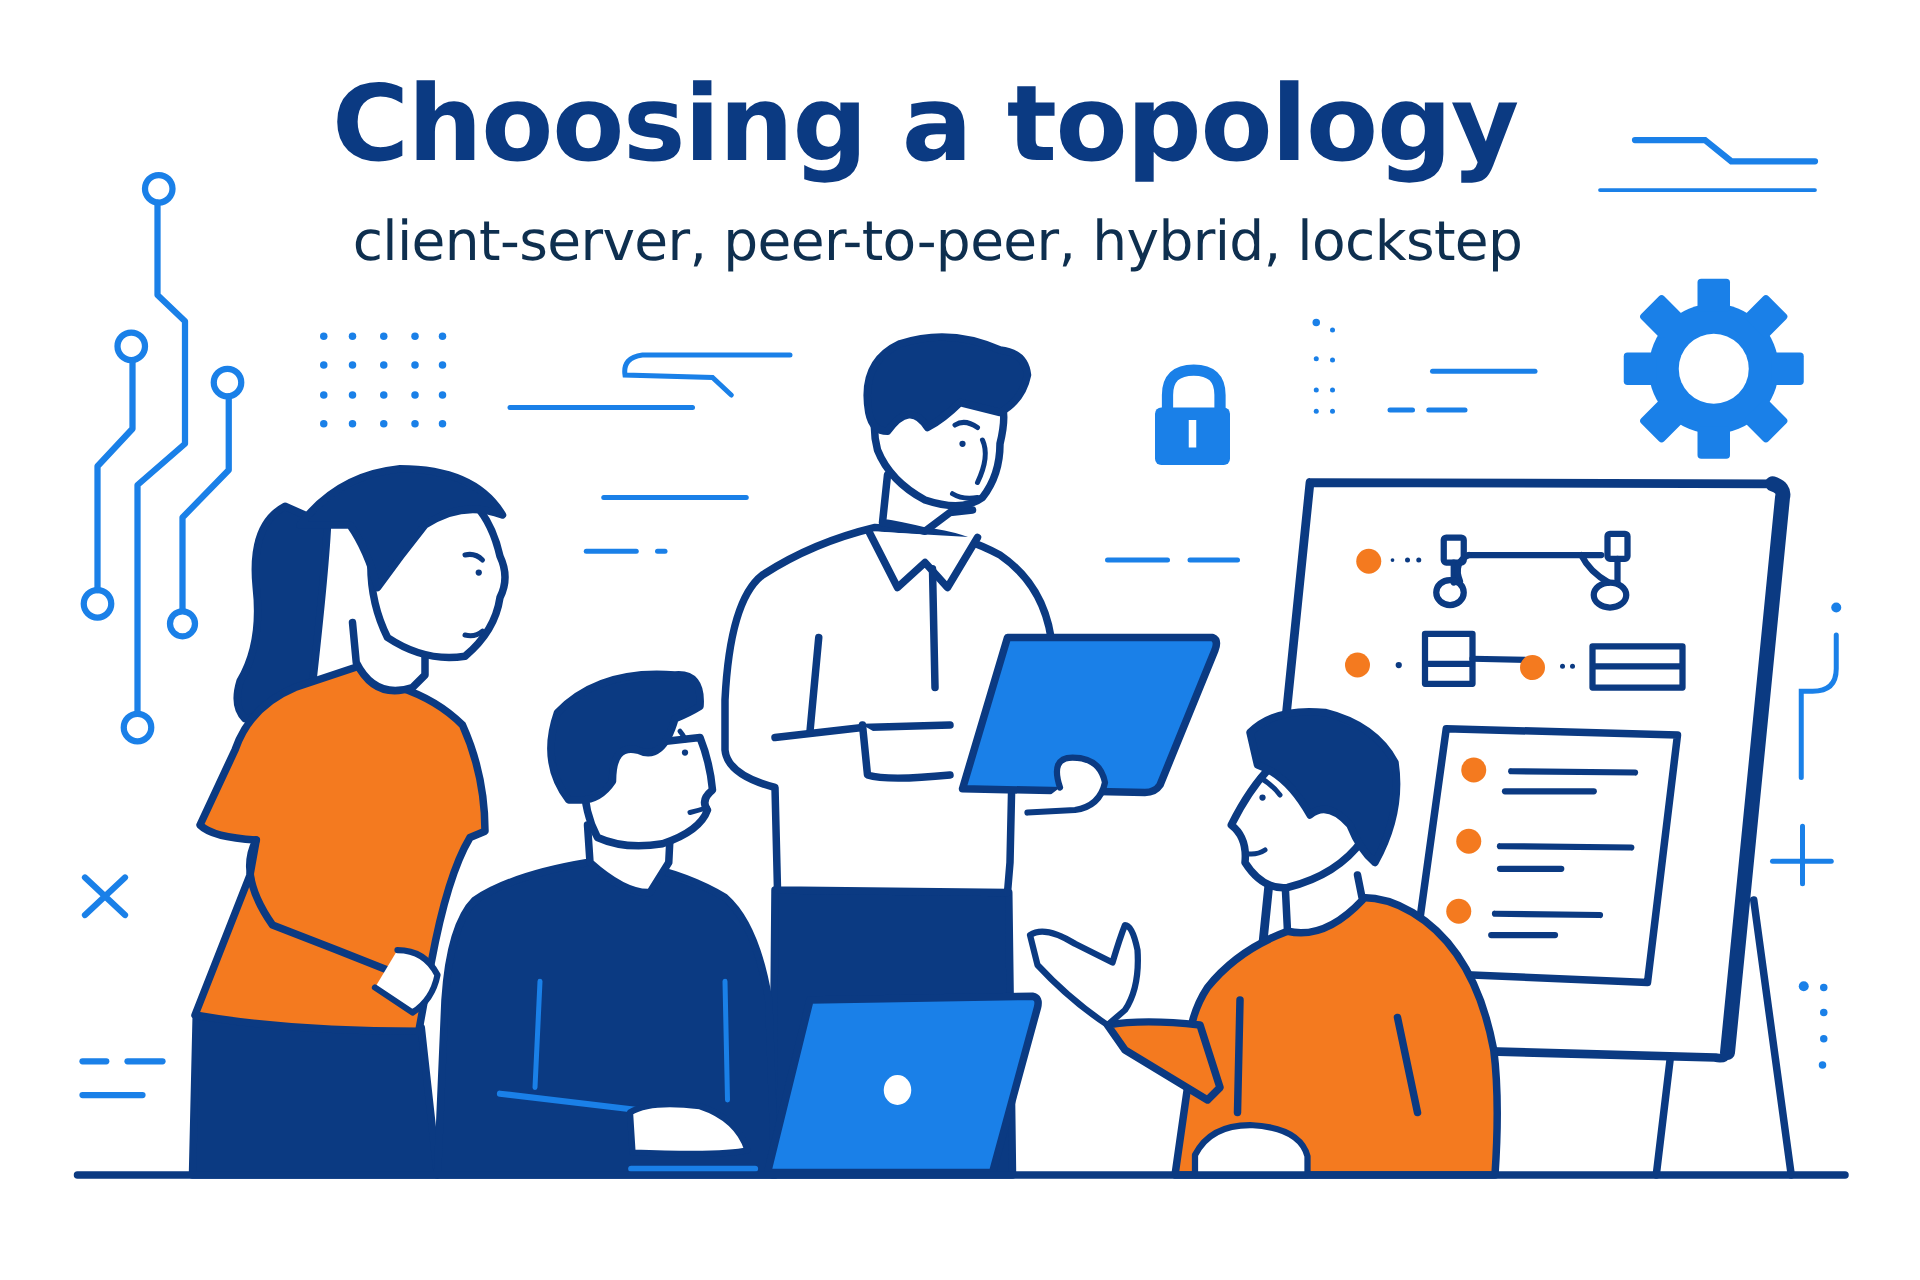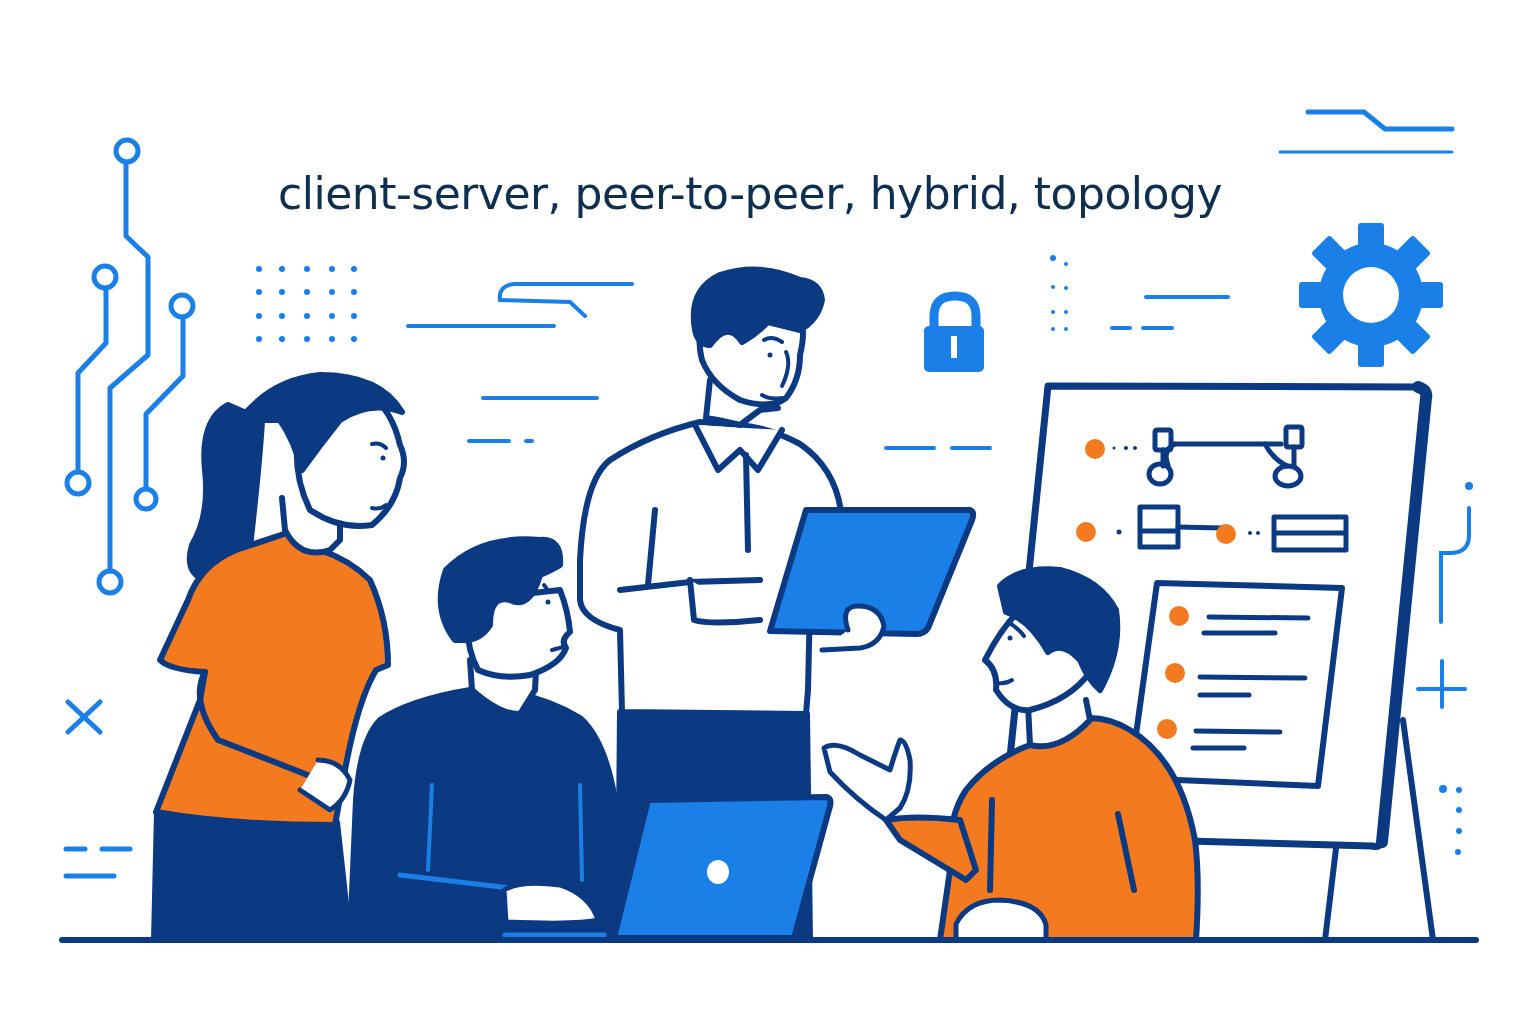--- a/index.html
+++ b/index.html
@@ -45,21 +45,22 @@
       position: absolute;
       left: 0;
       top: 0;
     }
   </style>
 </head>
 <body>
 
 <div class="canvas">
 
-  <p class="subtitle">client-server, peer-to-peer, hybrid, topology</p>
+  <h1 class="title">Choosing a topology</h1>
+  <p class="subtitle">client-server, peer-to-peer, hybrid, lockstep</p>
 
   <svg class="art" width="1536" height="1024" viewBox="0 0 1536 1024" xmlns="http://www.w3.org/2000/svg">
 
     <g fill="none" stroke="#1a80e8" stroke-width="5" stroke-linecap="round" stroke-linejoin="round">
       <circle cx="127" cy="151" r="11"></circle>
       <polyline points="126,162 126,236 148,257 148,355 110,388 110,570"></polyline>
       <circle cx="110" cy="582" r="11"></circle>
       <circle cx="105" cy="277" r="11"></circle>
       <polyline points="106,288 106,343 78,373 78,472"></polyline>
       <circle cx="78" cy="483" r="11"></circle>

